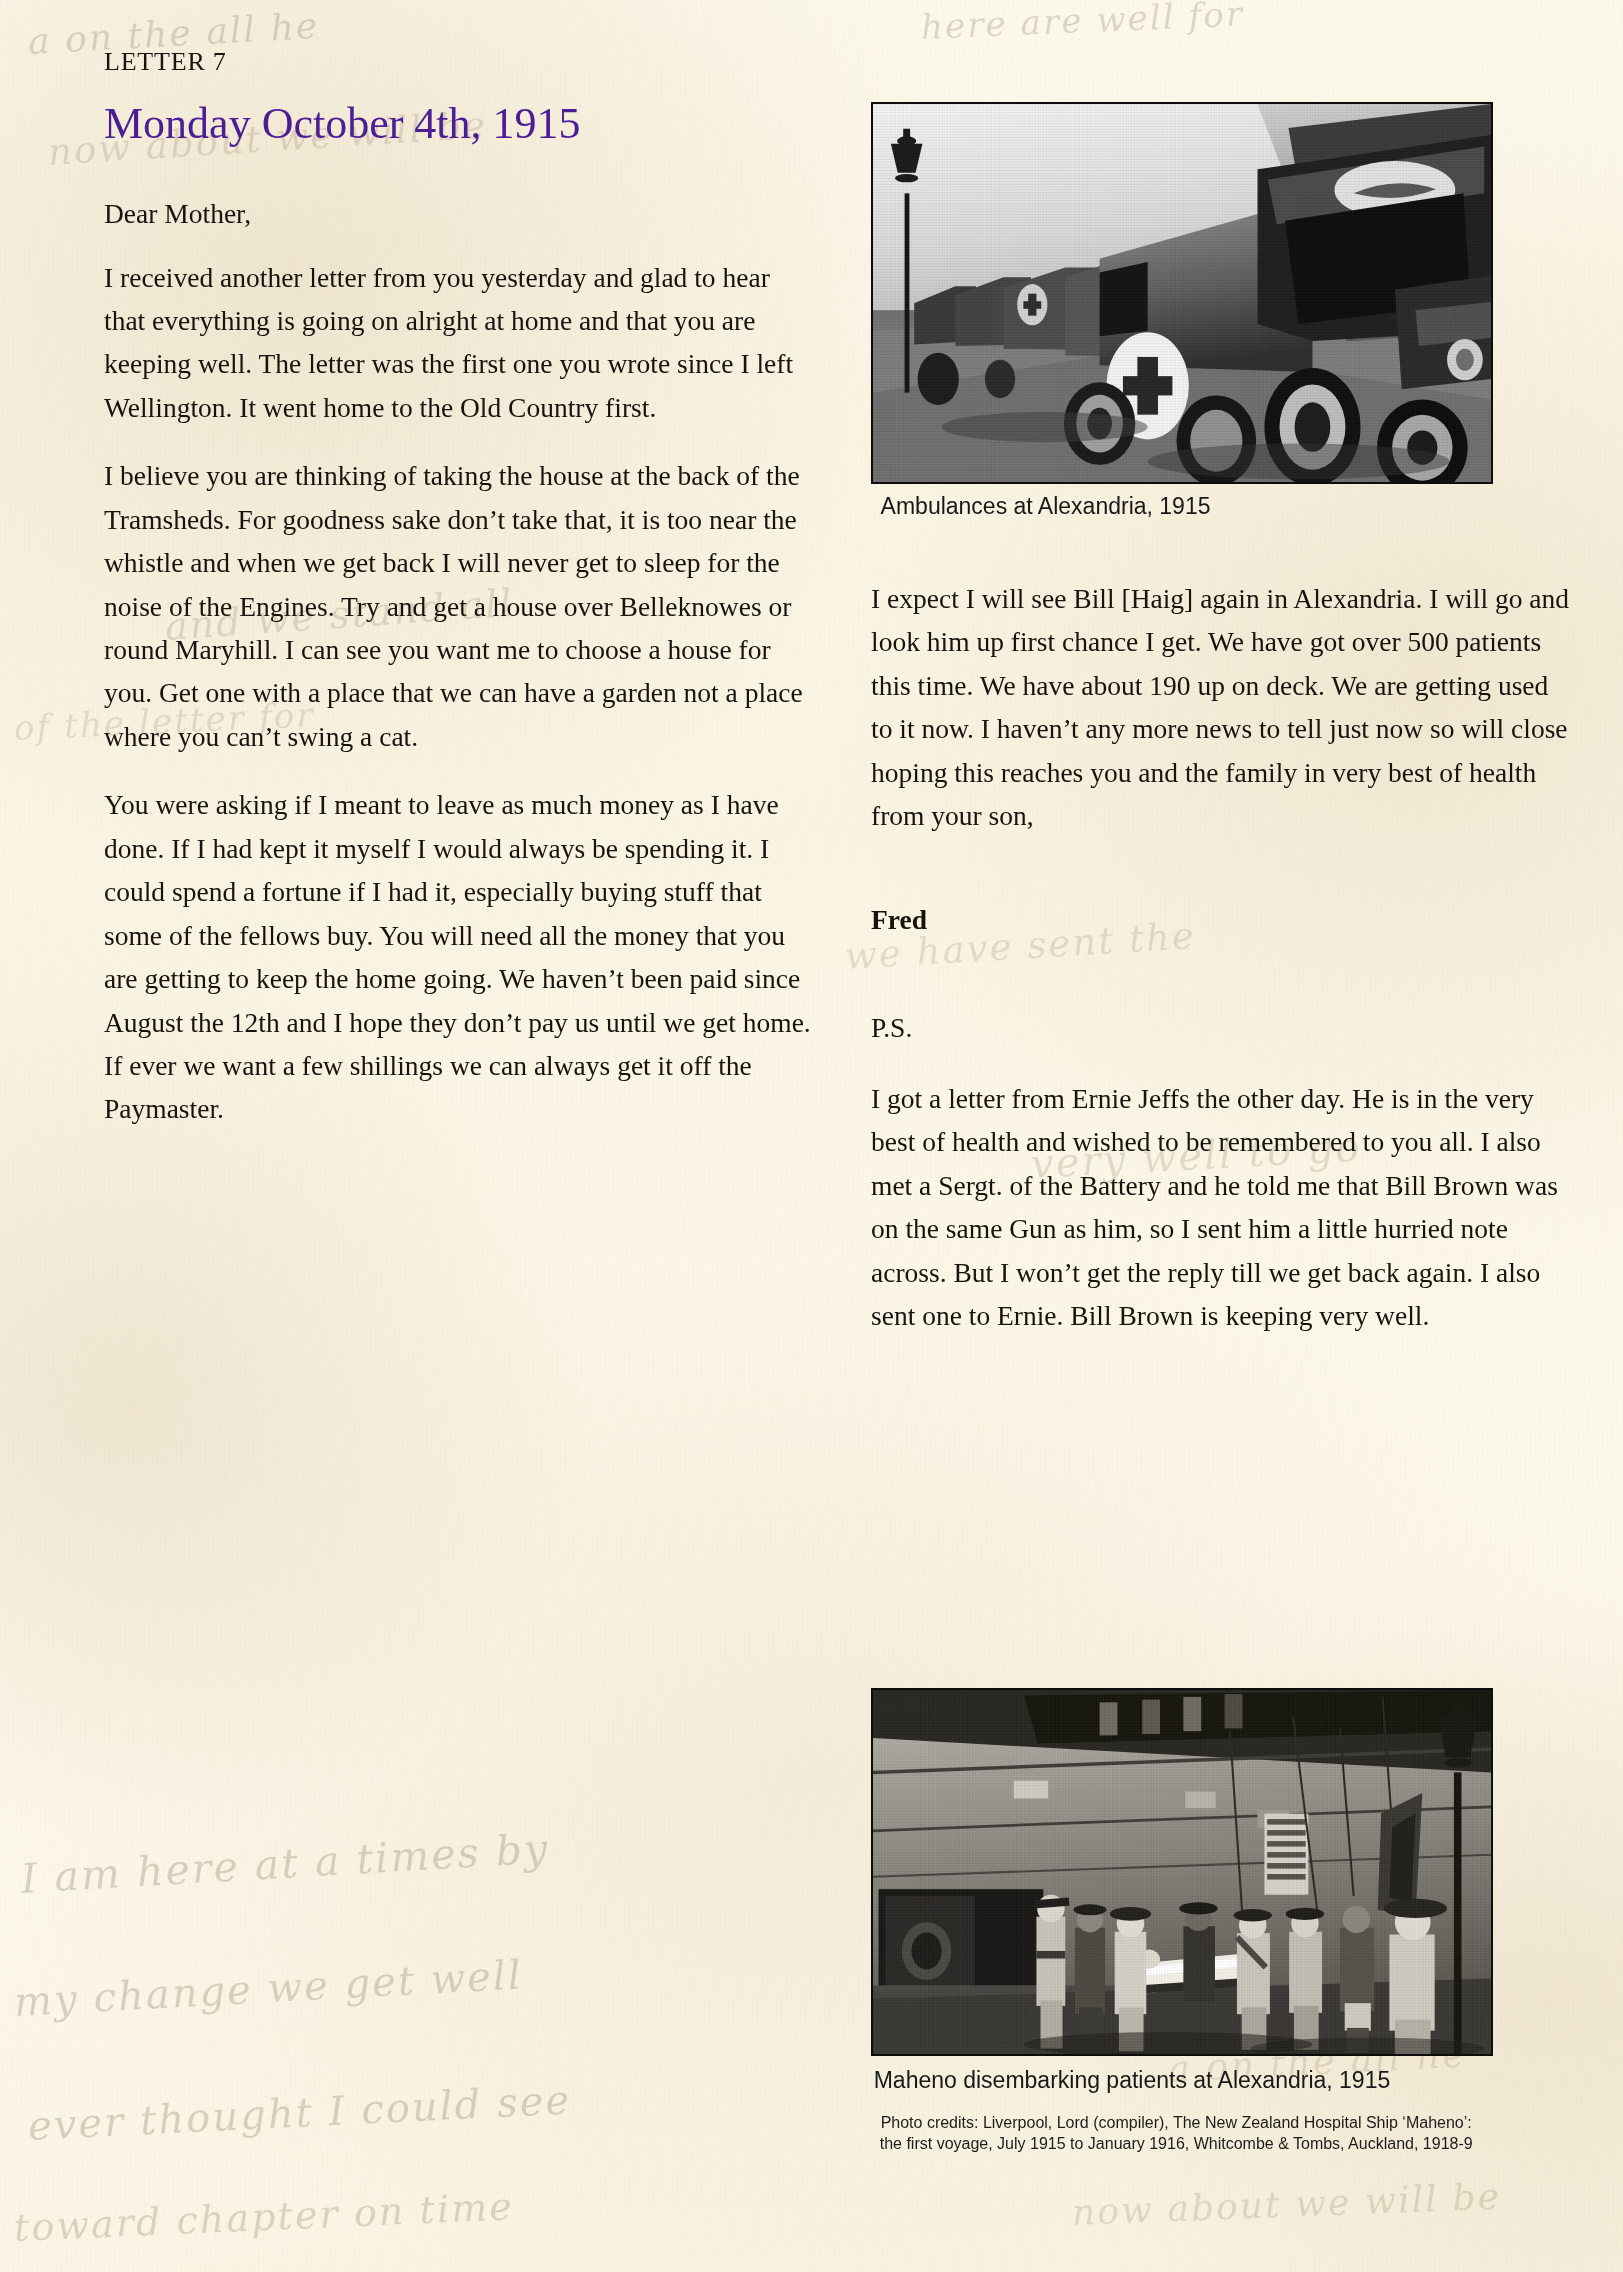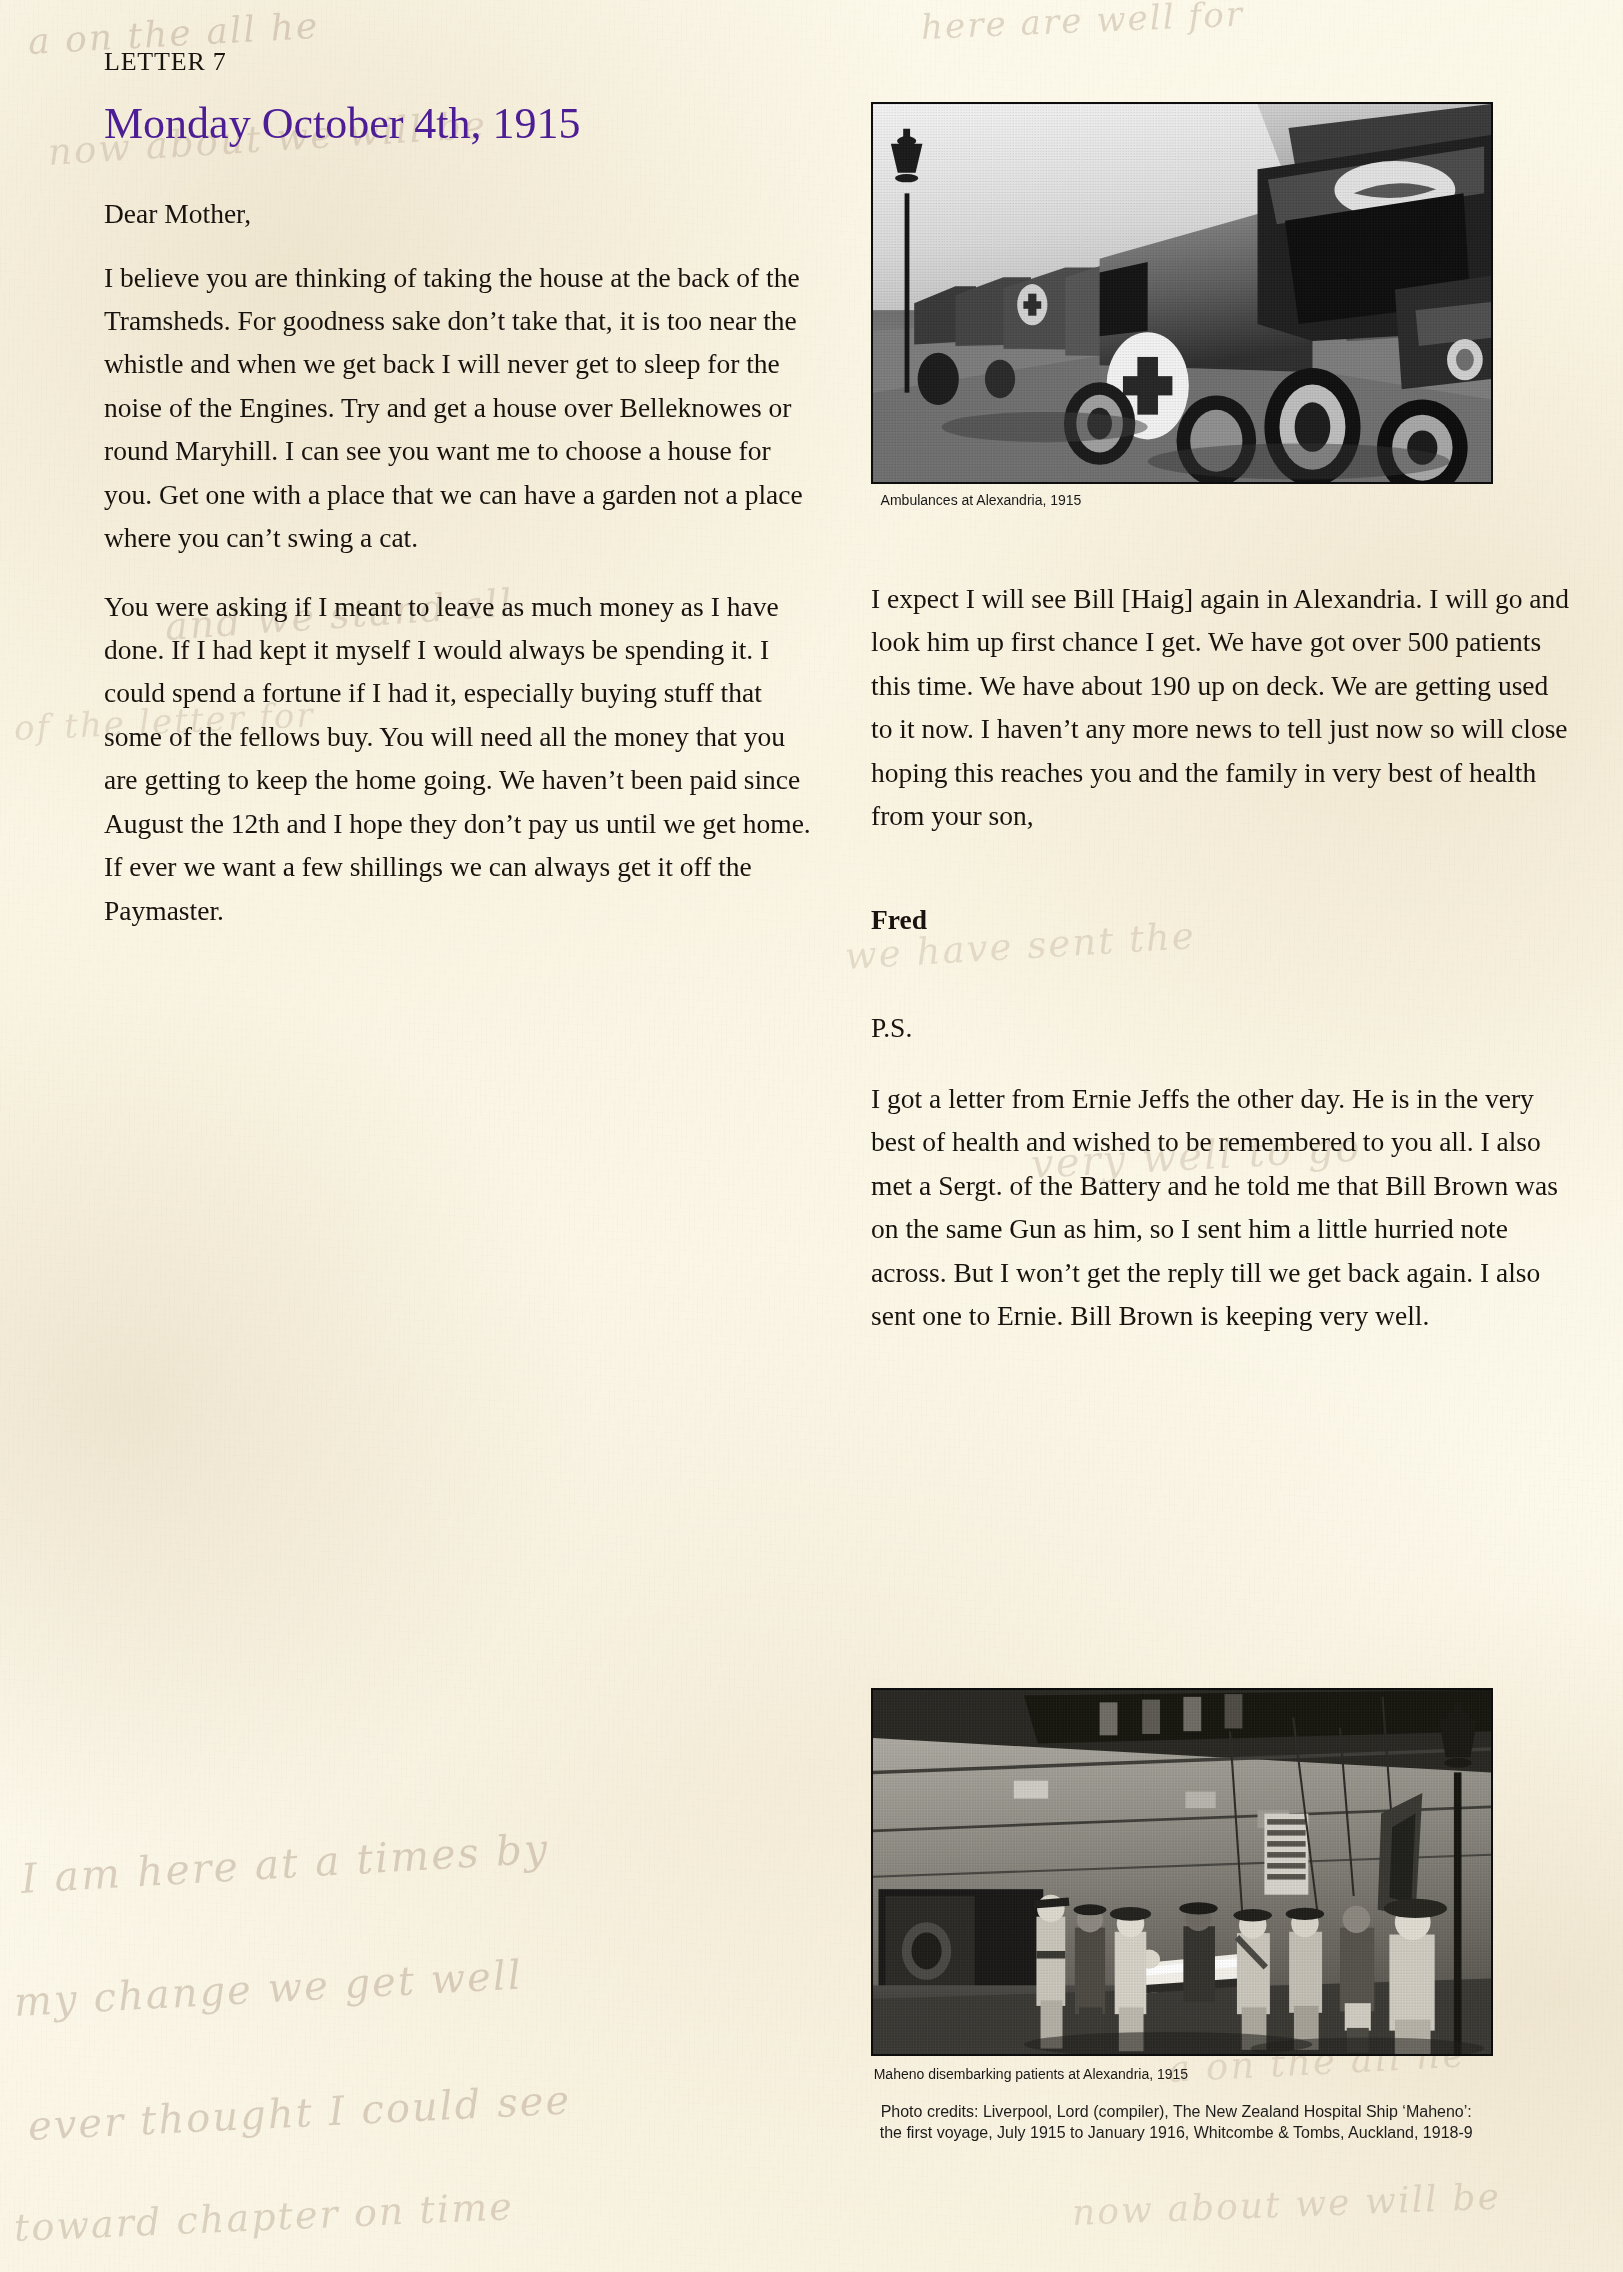--- a/index.html
+++ b/index.html
@@ -114,21 +114,21 @@
   .ps-label  { margin-bottom: 27.5px; }
 
   
   .figure { position: absolute; }
   .figure img, .photo {
     display: block;
     border: 2.1px solid #0d0d0d;
   }
   .caption {
     font-family: "Liberation Sans", "DejaVu Sans", sans-serif;
-    font-size: 14px;
+    font-size: 23px;
     line-height: 1.25;
     color: #181818;
     margin-top: 8.2px;
   }
   .credits {
     font-family: "Liberation Sans", "DejaVu Sans", sans-serif;
     font-size: 16px;
     line-height: 1.32;
     color: #1c1c1c;
     margin-top: 18px;
@@ -169,20 +169,21 @@
   </div>
 
   <div class="columns">
 
     <div class="col-left">
 
       <div class="kicker">LETTER 7</div>
       <h1 class="title">Monday October 4th, 1915</h1>
 
       <p class="para tight">Dear Mother,</p>
+      <p class="para">I received another letter from you yesterday and glad to hear that everything is going on alright at home and that you are keeping well. The letter was the first one you wrote since I left Wellington.  It went home to the Old Country first.</p>
       <p class="para">I believe you are thinking of taking the house at the back of the Tramsheds. For goodness sake don’t take that, it is too near the whistle and when we get back I will never get to sleep for the noise of the Engines.  Try and get a house over Belleknowes or round Maryhill. I can see you want me to choose a house for you. Get one with a place that we can have a garden not a place where you can’t swing a cat.</p>
       <p class="para">You were asking if I meant to leave as much money as I have done.  If I had kept it myself I would always be spending it. I could spend a fortune if I had it, especially buying stuff that some of the fellows buy.  You will need all the money that you are getting to keep the home going. We haven’t been paid since August the 12th and I hope they don’t pay us until we get home. If ever we want a few shillings we can always get it off the Paymaster.</p>
     </div>
 
     <div class="col-right" style="top: 577px;">
       <p class="para">I expect I will see Bill [Haig] again in Alexandria. I will go and look him up first chance I get.  We have got over 500 patients this time. We have about 190 up on deck. We are getting used to it now.  I haven’t any more news to tell just now so will close hoping this reaches you and the family in very best of health from your son,</p>
       <p class="para signature">Fred</p>
       <p class="para ps-label">P.S.</p>
       <p class="para">I got a letter from Ernie Jeffs the other day. He is in the very best of health and wished to be remembered to you all.  I also met a Sergt. of the Battery and he told me that Bill Brown was on the same Gun as him, so I sent him a little hurried note across. But I won’t get the reply till we get back again. I also sent one to Ernie.  Bill Brown is keeping very well.</p>
     </div>

